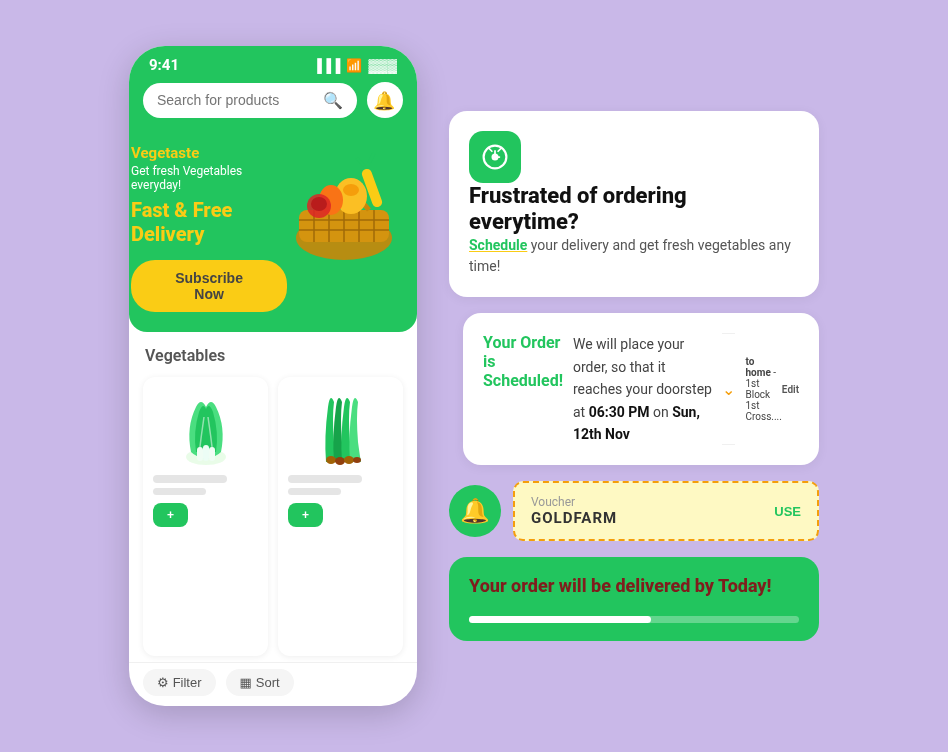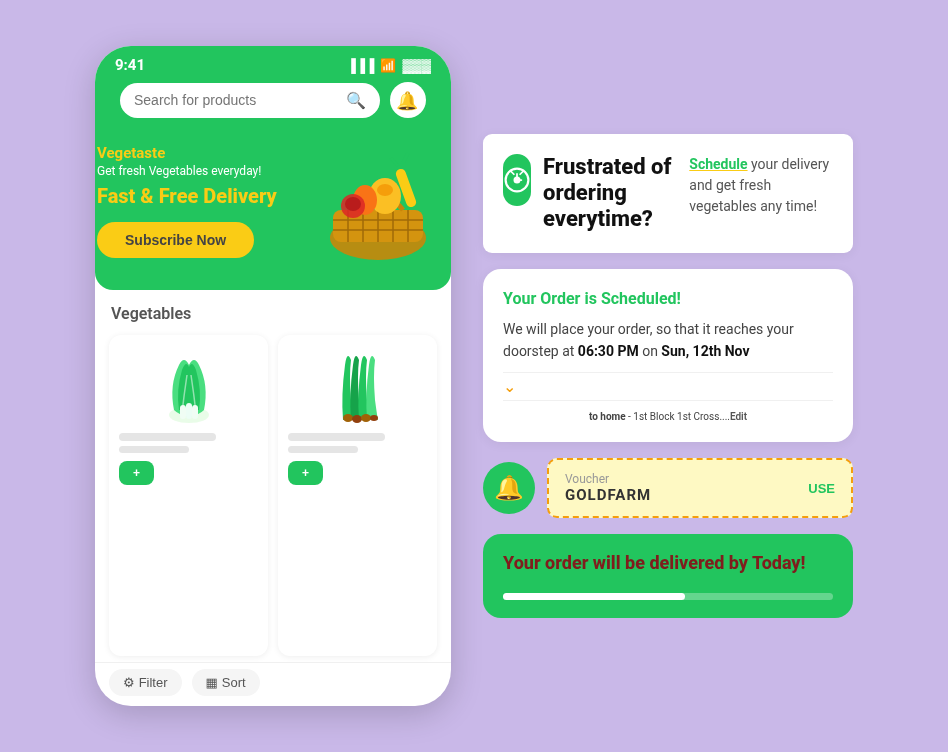--- a/index.html
+++ b/index.html
@@ -10,21 +10,21 @@
       font-family: -apple-system, BlinkMacSystemFont, 'Segoe UI', Roboto, sans-serif;
       display: flex;
       align-items: center;
       justify-content: center;
       gap: 32px;
       overflow: hidden;
     }
 
     
     .phone {
-      width: 356px;
+      width: 288px;
       height: 660px;
       background: #fff;
       border-radius: 36px;
       overflow: hidden;
       box-shadow: 0 8px 32px rgba(0,0,0,0.18);
       display: flex;
       flex-direction: column;
     }
 
     .phone-status-bar {
@@ -44,21 +44,21 @@
       gap: 6px;
       align-items: center;
     }
     .status-icons span {
       color: #fff;
       font-size: 13px;
     }
 
     .phone-search-bar {
       background: #22c55e;
-      padding: 0 25px 12px;
+      padding: 0 14px 12px;
       display: flex;
       gap: 10px;
       align-items: center;
     }
     .search-input-wrap {
       flex: 1;
       background: #fff;
       border-radius: 24px;
       display: flex;
       align-items: center;
@@ -227,23 +227,21 @@
     .card {
       background: #fff;
       border-radius: 18px;
       padding: 20px;
       box-shadow: 0 2px 12px rgba(0,0,0,0.06);
     }
 
     
     .card-frustrated {
       display: flex;
-      flex-direction: row;
-      gap: 12px;
-      border-radius: 9px;
+      flex-direction: column;
     }
     .card-icon-circle {
       width: 52px;
       height: 52px;
       background: #22c55e;
       border-radius: 14px;
       display: flex;
       align-items: center;
       justify-content: center;
       font-size: 26px;
@@ -264,22 +262,23 @@
       color: #22c55e;
       font-weight: 700;
       text-decoration: underline;
       text-decoration-color: #facc15;
       cursor: pointer;
     }
 
     
     .card-scheduled {
       display: flex;
-      flex-direction: column;
+      flex-direction: row;
       gap: 10px;
+      margin-left: 14px;
     }
     .scheduled-title {
       font-size: 16px;
       font-weight: 700;
       color: #22c55e;
     }
     .scheduled-body {
       font-size: 14px;
       color: #444;
       line-height: 1.6;

